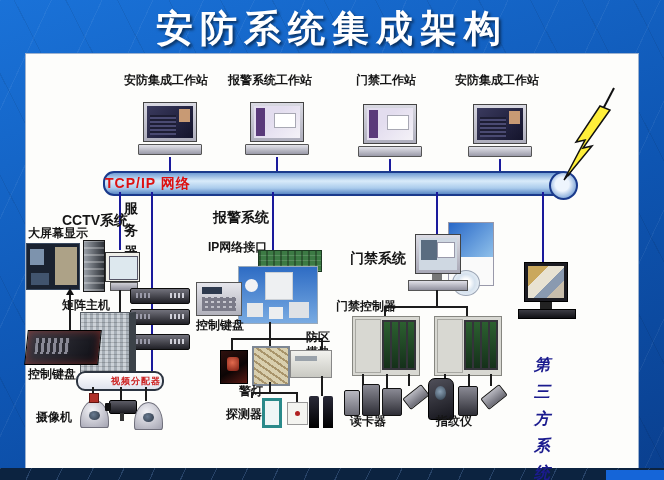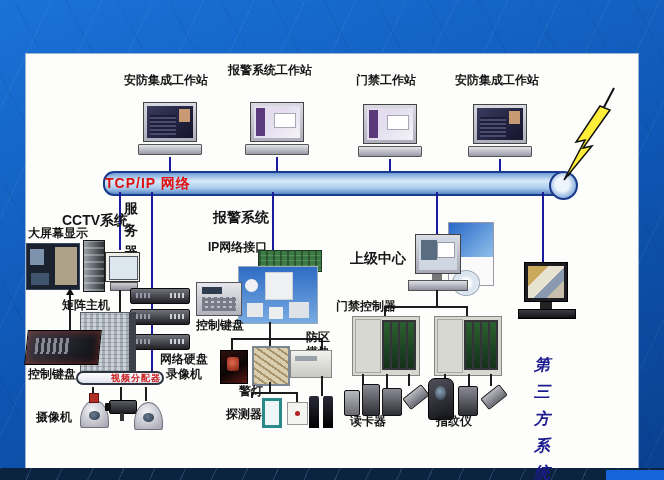--- a/index.html
+++ b/index.html
@@ -69,21 +69,21 @@
   .sbase{left:110px;top:282px;width:26px;height:7px;background:linear-gradient(#cfcfd6,#8f8f9c);border:1px solid #555;}
   .dvr{position:absolute;width:58px;height:14px;background:linear-gradient(#72727c,#202026);border:1px solid #0c0c0c;border-radius:2px;}
   .dvr::after{content:"";position:absolute;right:5px;top:4px;width:14px;height:5px;background:repeating-linear-gradient(90deg,#cfcfd8 0 2px,transparent 2px 4px);}
   .dvr::before{content:"";position:absolute;left:5px;top:4px;width:16px;height:5px;background:repeating-linear-gradient(90deg,#9a9aa8 0 2px,transparent 2px 4px);}
   .matrix{left:80px;top:312px;width:48px;height:62px;border:1px solid #565c64;border-right:7px solid #3c4248;
     background:repeating-linear-gradient(90deg,#ccd2d8 0 3px,#a6aeb6 3px 6px);
     background-image:repeating-linear-gradient(0deg, rgba(0,0,0,.16) 0 1px, transparent 1px 4px),repeating-linear-gradient(90deg,#ccd2d8 0 3px,#a6aeb6 3px 6px);}
   .ctlkb{left:26px;top:330px;width:72px;height:33px;background:linear-gradient(120deg,#3c3c46,#0e0e14);border:1px solid #000;
     transform:skewX(-6deg);box-shadow:inset 0 0 8px rgba(190,60,50,.55);}
   .ctlkb::after{content:"";position:absolute;left:8px;top:7px;width:34px;height:16px;background:repeating-linear-gradient(90deg,#8a8a96 0 3px,#2c2c34 3px 6px);}
-  .vdist{left:76px;top:371px;width:88px;height:14px;background:linear-gradient(#ffffff,#dfe3ee);border:2px solid #2c3440;border-radius:9px;
+  .vdist{left:76px;top:371px;width:88px;height:20px;background:linear-gradient(#ffffff,#dfe3ee);border:2px solid #2c3440;border-radius:9px;
     display:flex;align-items:center;justify-content:center;box-sizing:border-box;padding-left:32px;}
   .vdist span{color:#cc2222;font-size:9px;font-weight:bold;letter-spacing:1px;}
   .dome{position:absolute;border:1px solid #70707c;background:radial-gradient(circle at 42% 35%, #f3f3f7, #a2a2b0);
     border-radius:50% 50% 8% 8% / 75% 75% 12% 12%;}
   .dome::after{content:"";position:absolute;left:30%;top:38%;width:40%;height:34%;border-radius:50%;background:radial-gradient(circle at 40% 40%, #6a7c92, #2a3442);}
   .dome-tip{position:absolute;width:8px;height:8px;background:#b03028;border:1px solid #601410;}
   .boxcam{left:109px;top:400px;width:26px;height:12px;background:linear-gradient(#5c5c66,#1c1c22);border:1px solid #000;border-radius:2px;}
   .boxcam::after{content:"";position:absolute;left:-5px;top:2px;width:6px;height:8px;background:#111;border-radius:1px;}
   .boxcam::before{content:"";position:absolute;left:10px;top:12px;width:4px;height:8px;background:#333;}
   
@@ -137,27 +137,28 @@
   .tstand{left:540px;top:302px;width:12px;height:7px;background:#222;}
   .tkb{left:518px;top:309px;width:56px;height:8px;background:linear-gradient(#3c3c44,#101014);border:1px solid #000;}
   
   .boltwrap{left:548px;top:84px;width:90px;height:102px;}
 </style>
 </head>
 <body>
 
 <div class="stage">
 
+  <div class="abs title">安防系统集成架构</div>
 
   <div class="abs panel"></div>
   <div class="abs navy"></div>
   <div class="abs navy-accent"></div>
 
   <div class="lbl" style="left:124px;top:73px;">安防集成工作站</div>
-  <div class="lbl" style="left:228px;top:63px;">报警系统工作站</div>
+  <div class="lbl" style="left:228px;top:73px;">报警系统工作站</div>
   <div class="lbl" style="left:356px;top:73px;">门禁工作站</div>
   <div class="lbl" style="left:455px;top:73px;">安防集成工作站</div>
 
   <div class="pc" style="left:138px;top:102px;">
     <div class="mon">
         <div class="scr scr-a"></div>
       </div>
     <div class="kb"></div>
   </div>
   <div class="pc" style="left:245px;top:102px;">
@@ -215,24 +216,20 @@
   </div>
   <div class="abs tower"></div>
   <div class="abs smon">
       <div class="sscr"></div>
     </div>
   <div class="abs sbase"></div>
 
   <div class="dvr" style="left:130px;top:288px;"></div>
   <div class="dvr" style="left:130px;top:309px;"></div>
   <div class="dvr" style="left:130px;top:334px;"></div>
-  <div class="lbl" style="left:160px;top:352px;text-align:center;">
-    <div>网络硬盘</div>
-    <div>录像机</div>
-  </div>
 
   <div class="lbl" style="left:62px;top:298px;">矩阵主机</div>
   <div class="abs matrix"></div>
 
   <div class="abs ctlkb"></div>
   <div class="lbl" style="left:28px;top:367px;">控制键盘</div>
 
   <div class="cline v" style="left:69px;top:295px;height:35px;"></div>
   <div class="arrowhead" style="left:66px;top:288px;"></div>
   <div class="cline v" style="left:119px;top:290px;height:22px;"></div>
@@ -290,21 +287,21 @@
 
   <div class="lbl" style="left:226px;top:407px;">探测器</div>
   <div class="abs tealdet"></div>
   <div class="abs sqdet"></div>
   <div class="abs ddet">
       <i></i>
       <i></i>
     </div>
 
 
-  <div class="lbl lbl-lg" style="left:350px;top:250px;">上级中心</div>
+  <div class="lbl lbl-lg" style="left:350px;top:250px;">门禁系统</div>
   <div class="abs swbox"></div>
   <div class="abs cd"></div>
   <div class="abs amon">
       <div class="scr"></div>
     </div>
   <div class="abs astand"></div>
   <div class="abs akb"></div>
 
   <div class="cline v" style="left:436px;top:290px;height:16px;"></div>
   <div class="cline h" style="left:384px;top:306px;width:84px;"></div>

